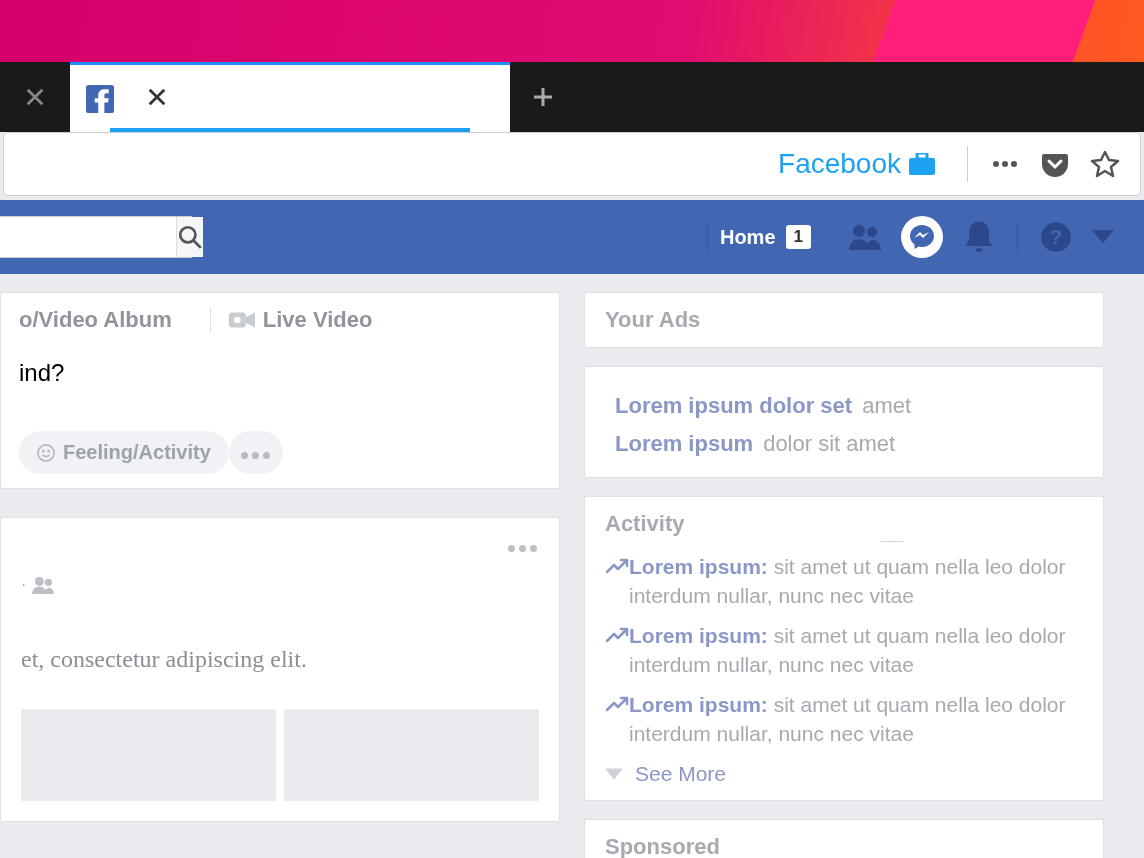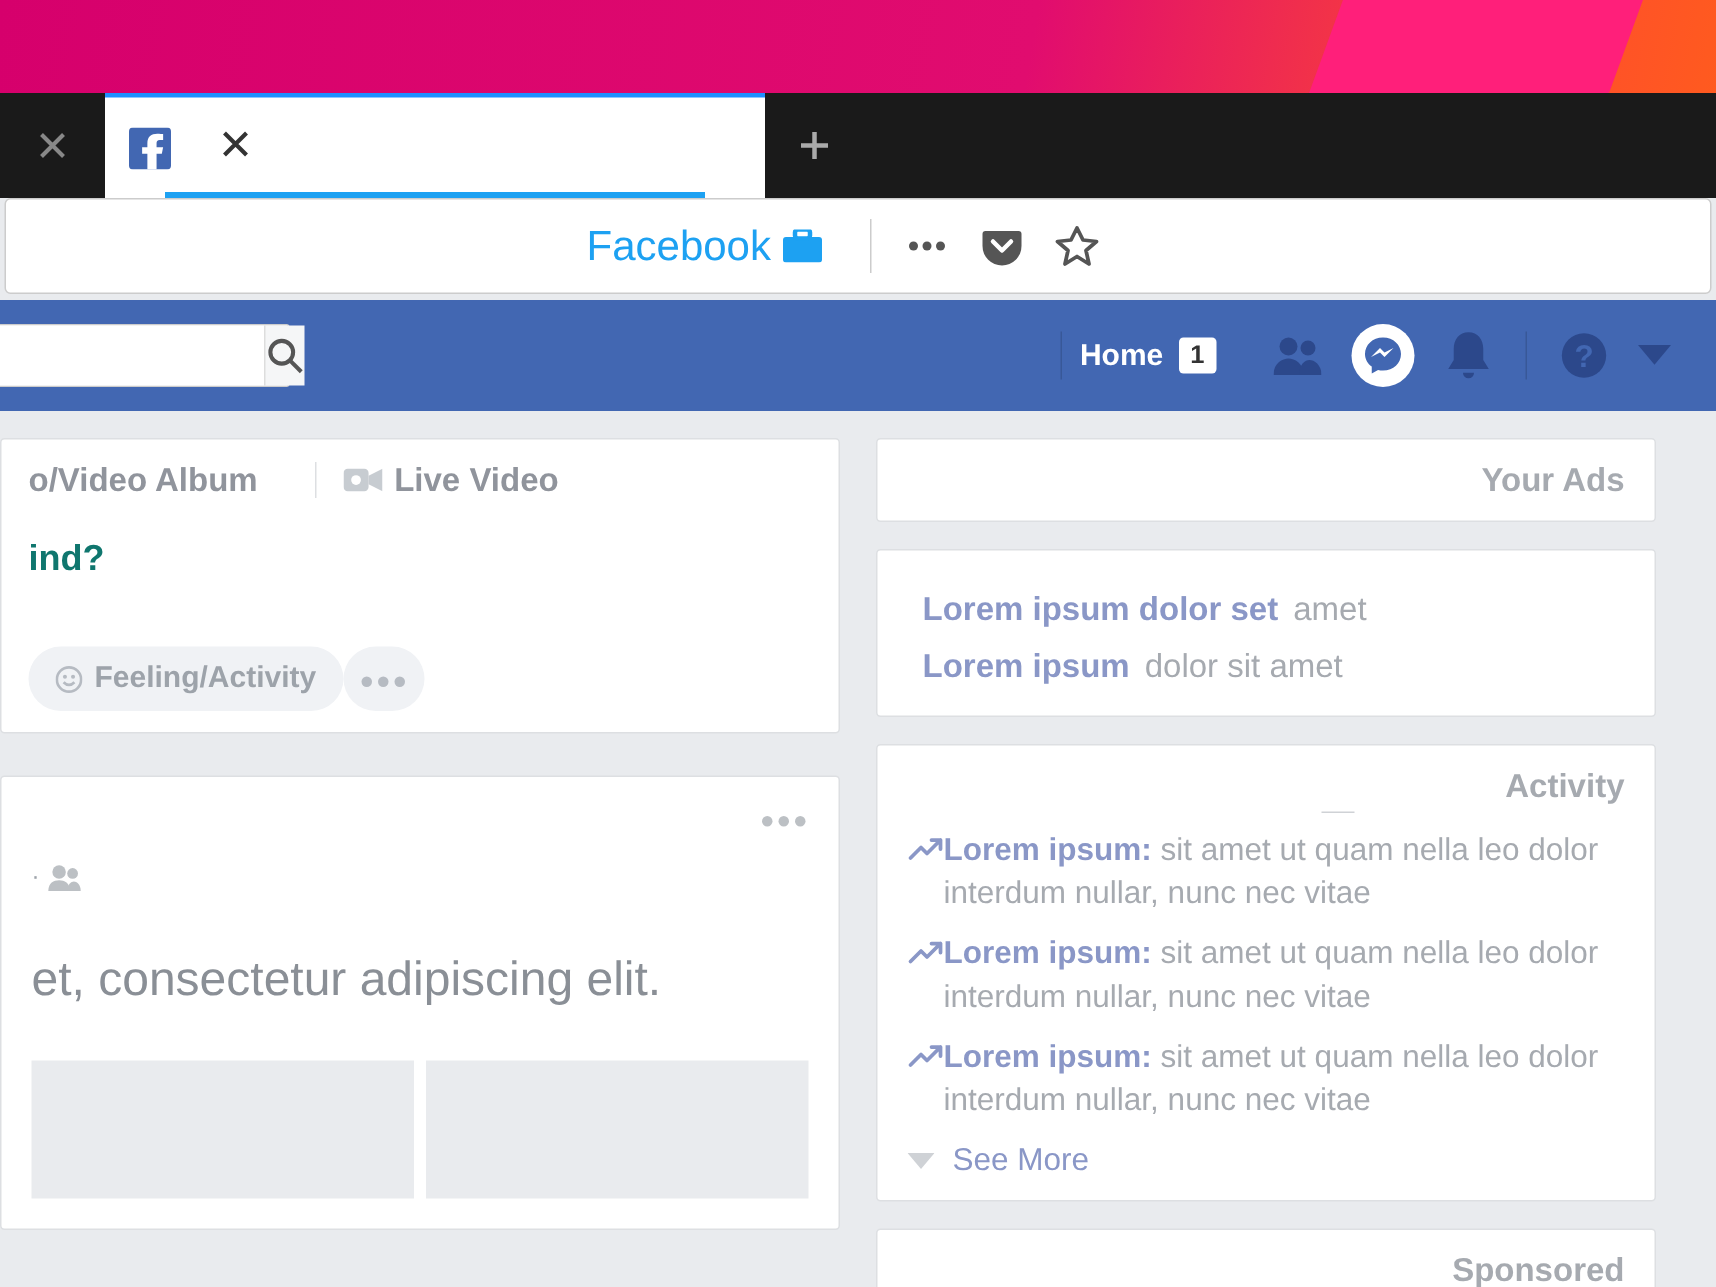--- a/index.html
+++ b/index.html
@@ -18,21 +18,21 @@
 .active-tab .favicon { width: 28px; height: 28px; margin-right: 12px; }
 .active-tab .favicon-bg { fill: #4267b2; }
 .active-tab .favicon-f { fill: #fff; }
 .active-tab .title { font-size: 24px; color: #1a1a1a; font-weight: 400; flex: 1; }
 .active-tab .close { margin-left: 20px; color: #333; }
 .active-tab .underline { position: absolute; bottom: 0; left: 40px; right: 40px; height: 4px; background: #1da1f2; }
 .tab-strip .new-tab { width: 50px; display: flex; align-items: center; justify-content: center; margin-left: 8px; }
 .new-tab svg { width: 24px; height: 24px; color: #aaa; }
 
 
-.address-bar { height: 64px; background: #fff; border: 1px solid #ccc; border-radius: 4px; margin: 0 3px; display: flex; align-items: center; padding-right: 10px; justify-content: center; }
+.address-bar { height: 64px; background: #fff; border: 1px solid #ccc; border-radius: 4px; margin: 0 3px; display: flex; align-items: center; padding-right: 10px; justify-content: flex-end; }
 .address-bar .sitename { color: #1da1f2; font-size: 28px; font-weight: 400; margin-right: 8px; }
 .address-bar .briefcase { width: 26px; height: 22px; margin-right: 20px; }
 .address-bar .vsep { width: 1px; height: 36px; background: #ccc; margin: 0 12px; }
 .address-bar .toolbar-icon { width: 30px; height: 30px; margin: 0 10px; color: #555; display: flex; align-items: center; justify-content: center; }
 
 
 .fb-bar { background: #4267b2; height: 74px; display: flex; align-items: center; padding: 0 20px 0 0; margin-top: 4px; }
 .search-box { background: #fff; border: 1px solid #ccc; height: 42px; width: 195px; display: flex; align-items: center; border-radius: 2px; margin-left: -2px; }
 .search-box .field { flex: 1; height: 100%; border: none; background: #fff; }
 .search-box .search-btn { width: 56px; height: 100%; background: #f5f6f7; border-left: 1px solid #ddd; display: flex; align-items: center; justify-content: center; }
@@ -46,39 +46,39 @@
 .fb-bar .msgr svg { width: 26px; height: 26px; color: #4267b2; }
 
 
 .content { display: flex; margin-top: 18px; }
 .main { width: 560px; margin-left: 0; }
 .composer { background: #fff; border: 1px solid #dddfe2; border-radius: 3px; padding: 14px 18px; }
 .composer-row1 { display: flex; align-items: center; color: #90949c; font-size: 22px; font-weight: 700; }
 .composer-row1 .item { display: flex; align-items: center; margin-right: 20px; }
 .composer-row1 .sep { width: 1px; height: 24px; background: #dddfe2; margin: 0 18px; }
 .composer-row1 svg { width: 26px; height: 20px; margin-right: 8px; color: #c7ccd1; }
-.composer-row2 { color: #0f766e; font-size: 24px; margin: 26px 0 6px; font-weight: 700; }
+.composer-row2 { color: #000000; font-size: 24px; margin: 26px 0 6px; font-weight: 400; }
 .composer-row3 { display: flex; align-items: center; margin-top: 44px; }
 .chip { background: #f0f2f5; color: #9da3aa; border-radius: 28px; padding: 10px 18px; font-size: 20px; font-weight: 700; display: flex; align-items: center; }
 .chip svg { width: 18px; height: 18px; margin-right: 8px; color: #b6bbc2; }
 .chip.round { width: 54px; justify-content: center; padding: 10px; }
 .chip.round .dots span { width: 7px; height: 7px; background: #b6bbc2; border-radius: 50%; display: inline-block; margin: 0 2px; }
 
 .post { background: #fff; border: 1px solid #dddfe2; border-radius: 3px; margin-top: 28px; padding: 20px; }
 .post-head { display: flex; justify-content: flex-end; color: #9da3aa; }
 .post-head .dots span { width: 7px; height: 7px; background: #bcc0c4; border-radius: 50%; display: inline-block; margin: 0 2px; }
 .post-meta { display: flex; align-items: center; margin-top: 20px; color: #9da3aa; }
 .post-meta svg { width: 22px; height: 18px; color: #bcc0c4; }
-.post-body { color: #8a8f96; font-size: 32px; margin-top: 40px; }
+.post-body { color: #8a8f96; font-size: 24px; margin-top: 52px; font-family: Liberation Serif, serif; }
 .post-images { display: flex; gap: 8px; margin-top: 36px; }
 .post-images .ph { background: #e9ebee; height: 92px; flex: 1; }
 
 .right { width: 520px; margin-left: 24px; }
 .card { background: #fff; border: 1px solid #dddfe2; border-radius: 3px; padding: 14px 20px; margin-bottom: 18px; }
-.card h3 { color: #a6aab0; font-size: 22px; font-weight: 700; text-align: right; }
+.card h3 { color: #a6aab0; font-size: 22px; font-weight: 700; }
 .ad-line { display: flex; gap: 10px; color: #a6aab0; font-size: 22px; margin: 8px 0 2px; align-items: baseline; }
 .ad-line .bold { color: #8a97c7; font-weight: 700; }
 .trend-row { display: flex; margin: 10px 0 6px; align-items: flex-start; color: #a6aab0; font-size: 21px; line-height: 1.4; }
 .trend-row svg { width: 24px; height: 18px; color: #8a97c7; flex-shrink: 0; margin-top: 5px; }
 .trend-row .bold { color: #8a97c7; font-weight: 700; }
 .see-more { color: #8a97c7; font-size: 21px; display: flex; align-items: center; gap: 12px; margin-top: 14px; }
 .trend-sep { width: 22px; height: 1px; background: #cfd2d6; margin-left: auto; margin-right: 180px; margin-top: 4px; }
 
 </style>
 </head>

